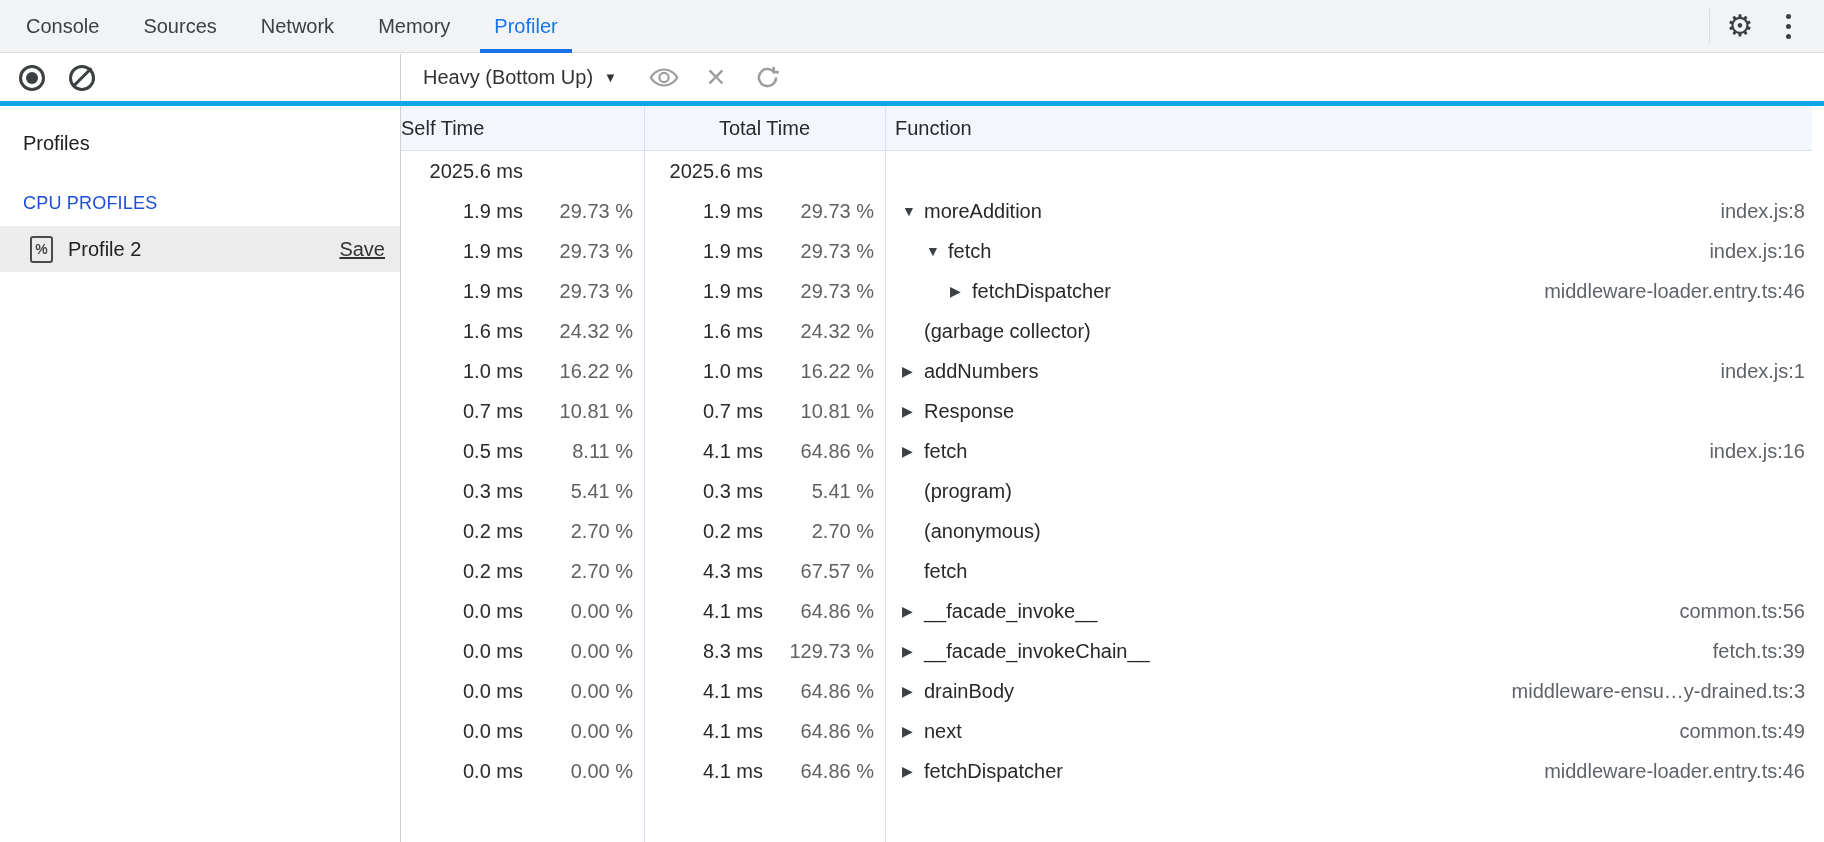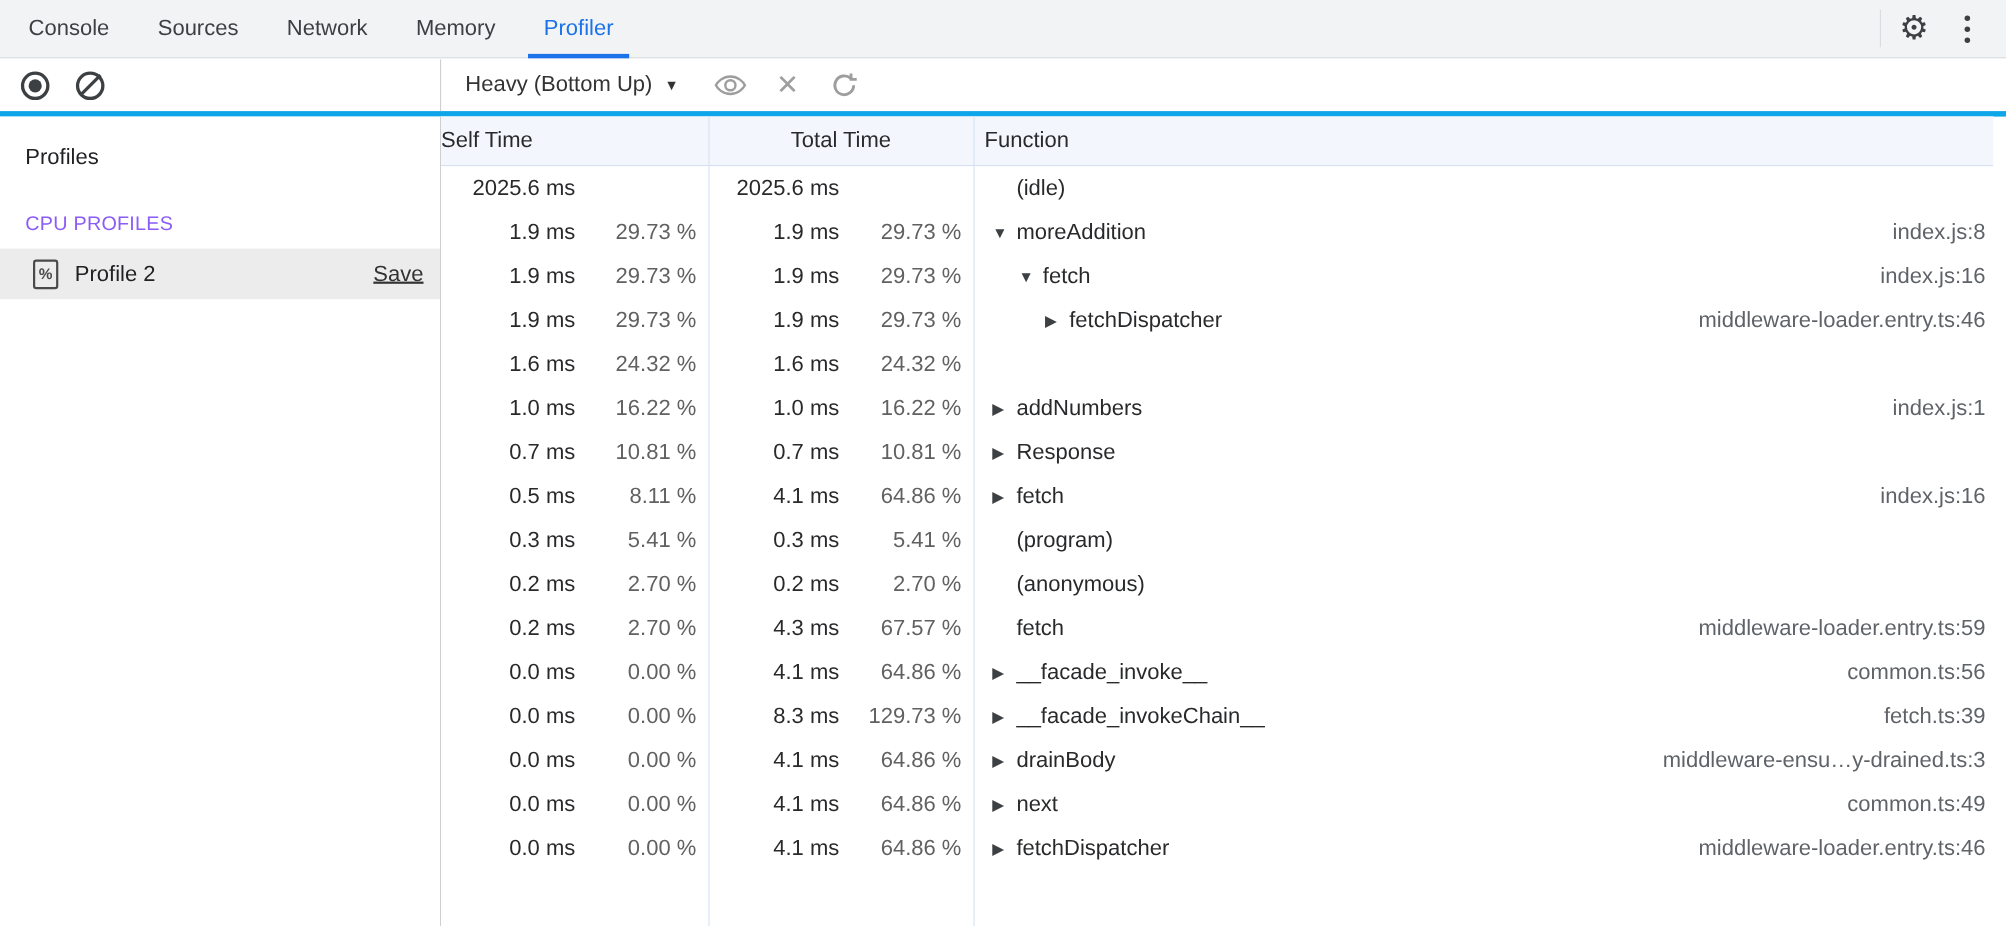--- a/index.html
+++ b/index.html
@@ -37,21 +37,21 @@
   .clear::after{content:"";position:absolute;left:-3px;top:8.7px;width:26px;height:2.6px;background:#3c4043;transform:rotate(-45deg)}
   .toolbar-right{flex:1;display:flex;align-items:center;padding-left:12px}
   .dropdown{display:flex;align-items:center;gap:11px;font-size:20px;color:#333;padding:0 10px;cursor:default}
   .caret{font-size:13px;color:#333}
   .tb-icon{width:30px;height:30px;margin-left:22px;color:#757575;display:flex;align-items:center;justify-content:center}
   .x-glyph{font-size:25px;color:#9e9e9e;line-height:1}
 
   
   .sidebar{position:absolute;top:106px;left:0;width:401px;bottom:0;background:#fff;border-right:1px solid #cfcfcf}
   .sb-title{margin:26px 0 0 23px;font-size:20px;color:#202124}
-  .sb-group{margin:38px 0 0 23px;font-size:18px;color:#8b5cf6;letter-spacing:.2px}
+  .sb-group{margin:38px 0 0 23px;font-size:18px;color:#1d4ed8;letter-spacing:.2px}
   .profile-row{margin-top:12px;height:46px;background:var(--selected-bg);display:flex;align-items:center;
                padding:0 15px 0 30px}
   .profile-icon{width:23px;height:27px;border:2px solid #4a4a4a;border-radius:3px;display:flex;
                 align-items:center;justify-content:center;font-size:14px;font-weight:bold;color:#4a4a4a;
                 margin-right:15px;flex:none}
   .profile-name{font-size:20px;color:#202124}
   .save-link{margin-left:auto;font-size:20px;color:#333;text-decoration:underline;cursor:pointer}
 
   
   .grid{position:absolute;top:106px;left:401px;right:12px;bottom:0;background:#fff}
@@ -156,25 +156,20 @@
     <div class="gh-self">Self Time</div>
     <div class="gh-total">Total Time</div>
     <div class="gh-fn">Function</div>
   </div>
   <div class="grid-body" id="grid-body">
       <div class="row">
         <div class="c-selfms">2025.6 ms</div>
         <div class="c-selfpct"></div>
         <div class="c-totms">2025.6 ms</div>
         <div class="c-totpct"></div>
-        <div class="c-fn">
-          <span class="indent" style="width: 0px;"></span>
-          <span class="arrow"></span>
-          <span class="fname">(idle)</span>
-        </div>
       </div>
       <div class="row">
         <div class="c-selfms">1.9 ms</div>
         <div class="c-selfpct">29.73 %</div>
         <div class="c-totms">1.9 ms</div>
         <div class="c-totpct">29.73 %</div>
         <div class="c-fn">
           <span class="indent" style="width: 0px;"></span>
           <span class="arrow">▼</span>
           <span class="fname">moreAddition</span>
@@ -203,20 +198,25 @@
           <span class="arrow">▶</span>
           <span class="fname">fetchDispatcher</span>
           <a class="flink">middleware-loader.entry.ts:46</a>
         </div>
       </div>
       <div class="row">
         <div class="c-selfms">1.6 ms</div>
         <div class="c-selfpct">24.32 %</div>
         <div class="c-totms">1.6 ms</div>
         <div class="c-totpct">24.32 %</div>
+        <div class="c-fn">
+          <span class="indent" style="width: 0px;"></span>
+          <span class="arrow"></span>
+          <span class="fname">(garbage collector)</span>
+        </div>
       </div>
       <div class="row">
         <div class="c-selfms">1.0 ms</div>
         <div class="c-selfpct">16.22 %</div>
         <div class="c-totms">1.0 ms</div>
         <div class="c-totpct">16.22 %</div>
         <div class="c-fn">
           <span class="indent" style="width: 0px;"></span>
           <span class="arrow">▶</span>
           <span class="fname">addNumbers</span>
@@ -270,21 +270,20 @@
       </div>
       <div class="row">
         <div class="c-selfms">0.2 ms</div>
         <div class="c-selfpct">2.70 %</div>
         <div class="c-totms">4.3 ms</div>
         <div class="c-totpct">67.57 %</div>
         <div class="c-fn">
           <span class="indent" style="width: 0px;"></span>
           <span class="arrow"></span>
           <span class="fname">fetch</span>
-          <a class="flink">middleware-loader.entry.ts:59</a>
         </div>
       </div>
       <div class="row">
         <div class="c-selfms">0.0 ms</div>
         <div class="c-selfpct">0.00 %</div>
         <div class="c-totms">4.1 ms</div>
         <div class="c-totpct">64.86 %</div>
         <div class="c-fn">
           <span class="indent" style="width: 0px;"></span>
           <span class="arrow">▶</span>

